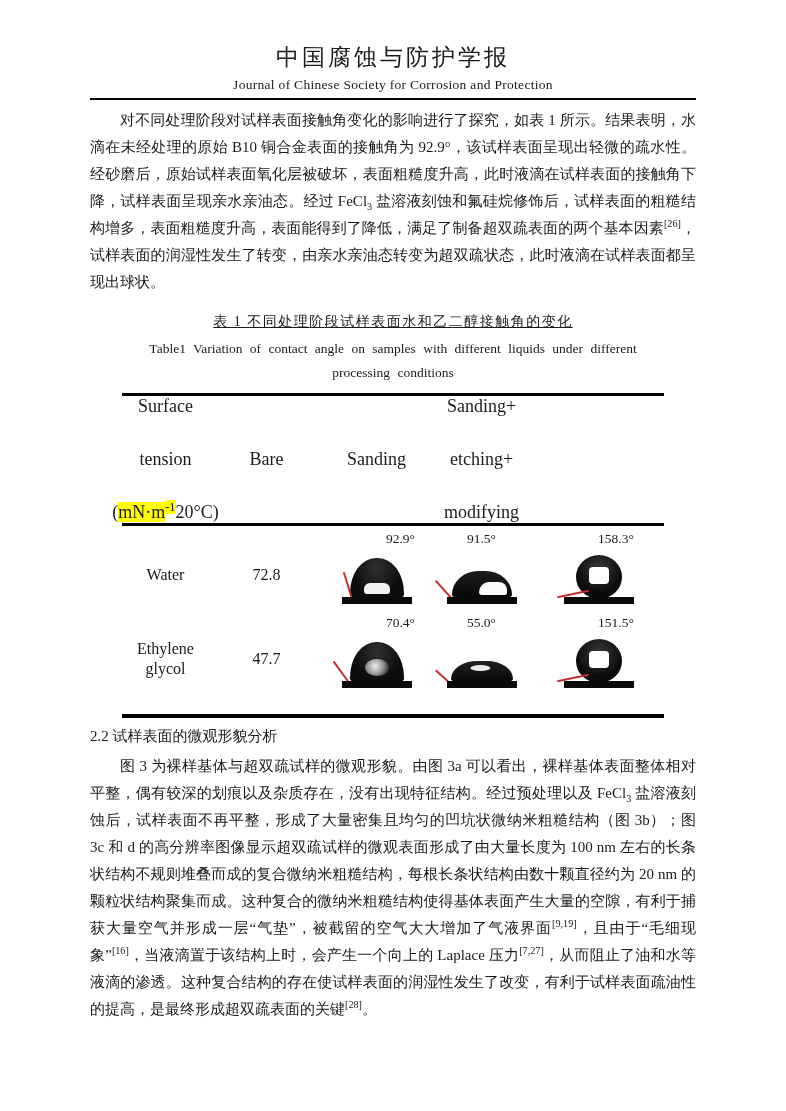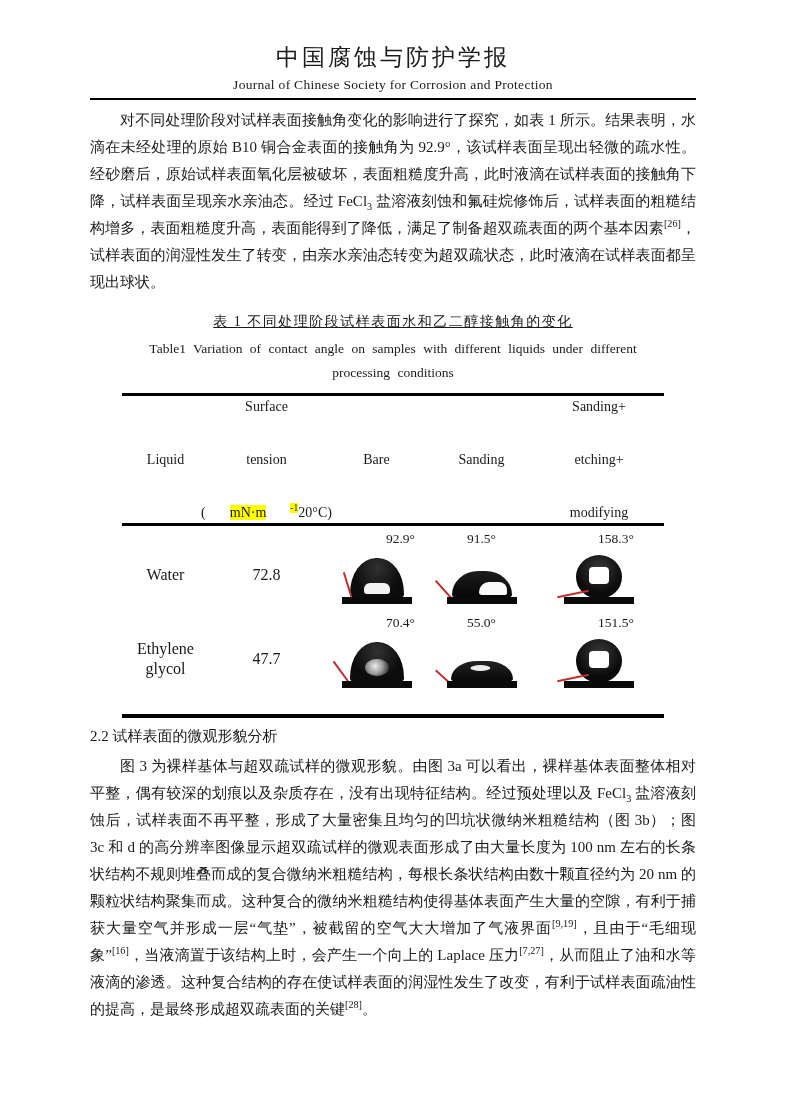--- a/index.html
+++ b/index.html
@@ -5,28 +5,28 @@
   html,body{margin:0;padding:0;background:#fff;}
   body{width:786px;height:1111px;overflow:hidden;color:#1a1a1a;
        font-family:"Liberation Serif","DejaVu Serif",serif;}
   .page{padding:44px 90px 0 90px;box-sizing:border-box;width:786px;height:927px;}
   .jtitle{text-align:center;font-size:23px;letter-spacing:3px;line-height:28px;}
   .jsub{text-align:center;font-size:13.5px;margin-top:5px;letter-spacing:.3px;}
   .rule{border-top:2px solid #000;margin-top:5px;}
   .para{font-size:15px;line-height:27px;text-align:justify;text-indent:2em;margin:7px 0 0 0;}
   sup{font-size:.68em;line-height:0;}
   sub{font-size:.68em;line-height:0;}
-  .hl{background:var(--hl,#ffff00);margin-left:24px;}
+  .hl{background:var(--hl,#ffff00);}
   .cap-cn{text-align:center;font-size:14px;letter-spacing:1.5px;margin-top:17px;text-decoration:underline;}
   .cap-en{text-align:center;font-size:13.5px;line-height:24px;margin-top:6px;word-spacing:4px;}
   .ctable{margin:8px auto 0 auto;width:542px;border-top:3px solid #000;border-bottom:4px solid #000;}
   .trow{display:grid;grid-template-columns:87px 115px 105px 105px 130px;}
   .thead{border-bottom:3px solid #000;}
   .th{display:flex;flex-direction:column;justify-content:center;align-items:center;
-      text-align:center;font-size:14px;line-height:21px;min-height:70px;gap:32px;}
+      text-align:center;font-size:18px;line-height:21px;min-height:70px;gap:32px;}
   .tbody-row{padding:3px 0 6px 0;}
   .tbody-row.last{padding-bottom:26px;}
   .tc.txt{display:flex;flex-direction:column;align-items:center;justify-content:center;
           font-size:16px;line-height:20px;padding-top:16px;}
   .dcell{display:flex;flex-direction:column;align-items:center;}
   .angle{font-size:13.5px;height:19px;line-height:19px;}
   .c3 .angle{transform:translateX(24px);}
   .c5 .angle{transform:translateX(17px);}
   
   .droplet{position:relative;width:70px;height:54px;margin-top:2px;background:#fff;}
@@ -81,21 +81,20 @@
   <p class="para"><span>对不同处理阶段对试样表面接触角变化的影响进行了探究，如表 1 所示。结果表明，水滴在未经处理的原始 B10 铜合金表面的接触角为 92.9°，该试样表面呈现出轻微的疏水性。经砂磨后，原始试样表面氧化层被破坏，表面粗糙度升高，此时液滴在试样表面的接触角下降，试样表面呈现亲水亲油态。经过 FeCl</span><sub>3</sub><span> 盐溶液刻蚀和氟硅烷修饰后，试样表面的粗糙结构增多，表面粗糙度升高，表面能得到了降低，满足了制备超双疏表面的两个基本因素</span><sup>[26]</sup><span>，试样表面的润湿性发生了转变，由亲水亲油态转变为超双疏状态，此时液滴在试样表面都呈现出球状。</span></p>
 
   <div class="cap-cn">表 1 不同处理阶段试样表面水和乙二醇接触角的变化</div>
   <div class="cap-en">
     <div>Table1 Variation of contact angle on samples with different liquids under different</div>
     <div>processing conditions</div>
   </div>
 
   <div class="ctable">
     <div class="trow thead">
-      <div class="th">Liquid</div>
       <div class="th">
         <div>Surface</div>
         <div>tension</div>
         <div><span>(</span><span class="hl">mN·m</span><sup class="hl">-1</sup><span>20°C)</span></div>
       </div>
       <div class="th">Bare</div>
       <div class="th">Sanding</div>
       <div class="th">
         <div>Sanding+</div>
         <div>etching+</div>

